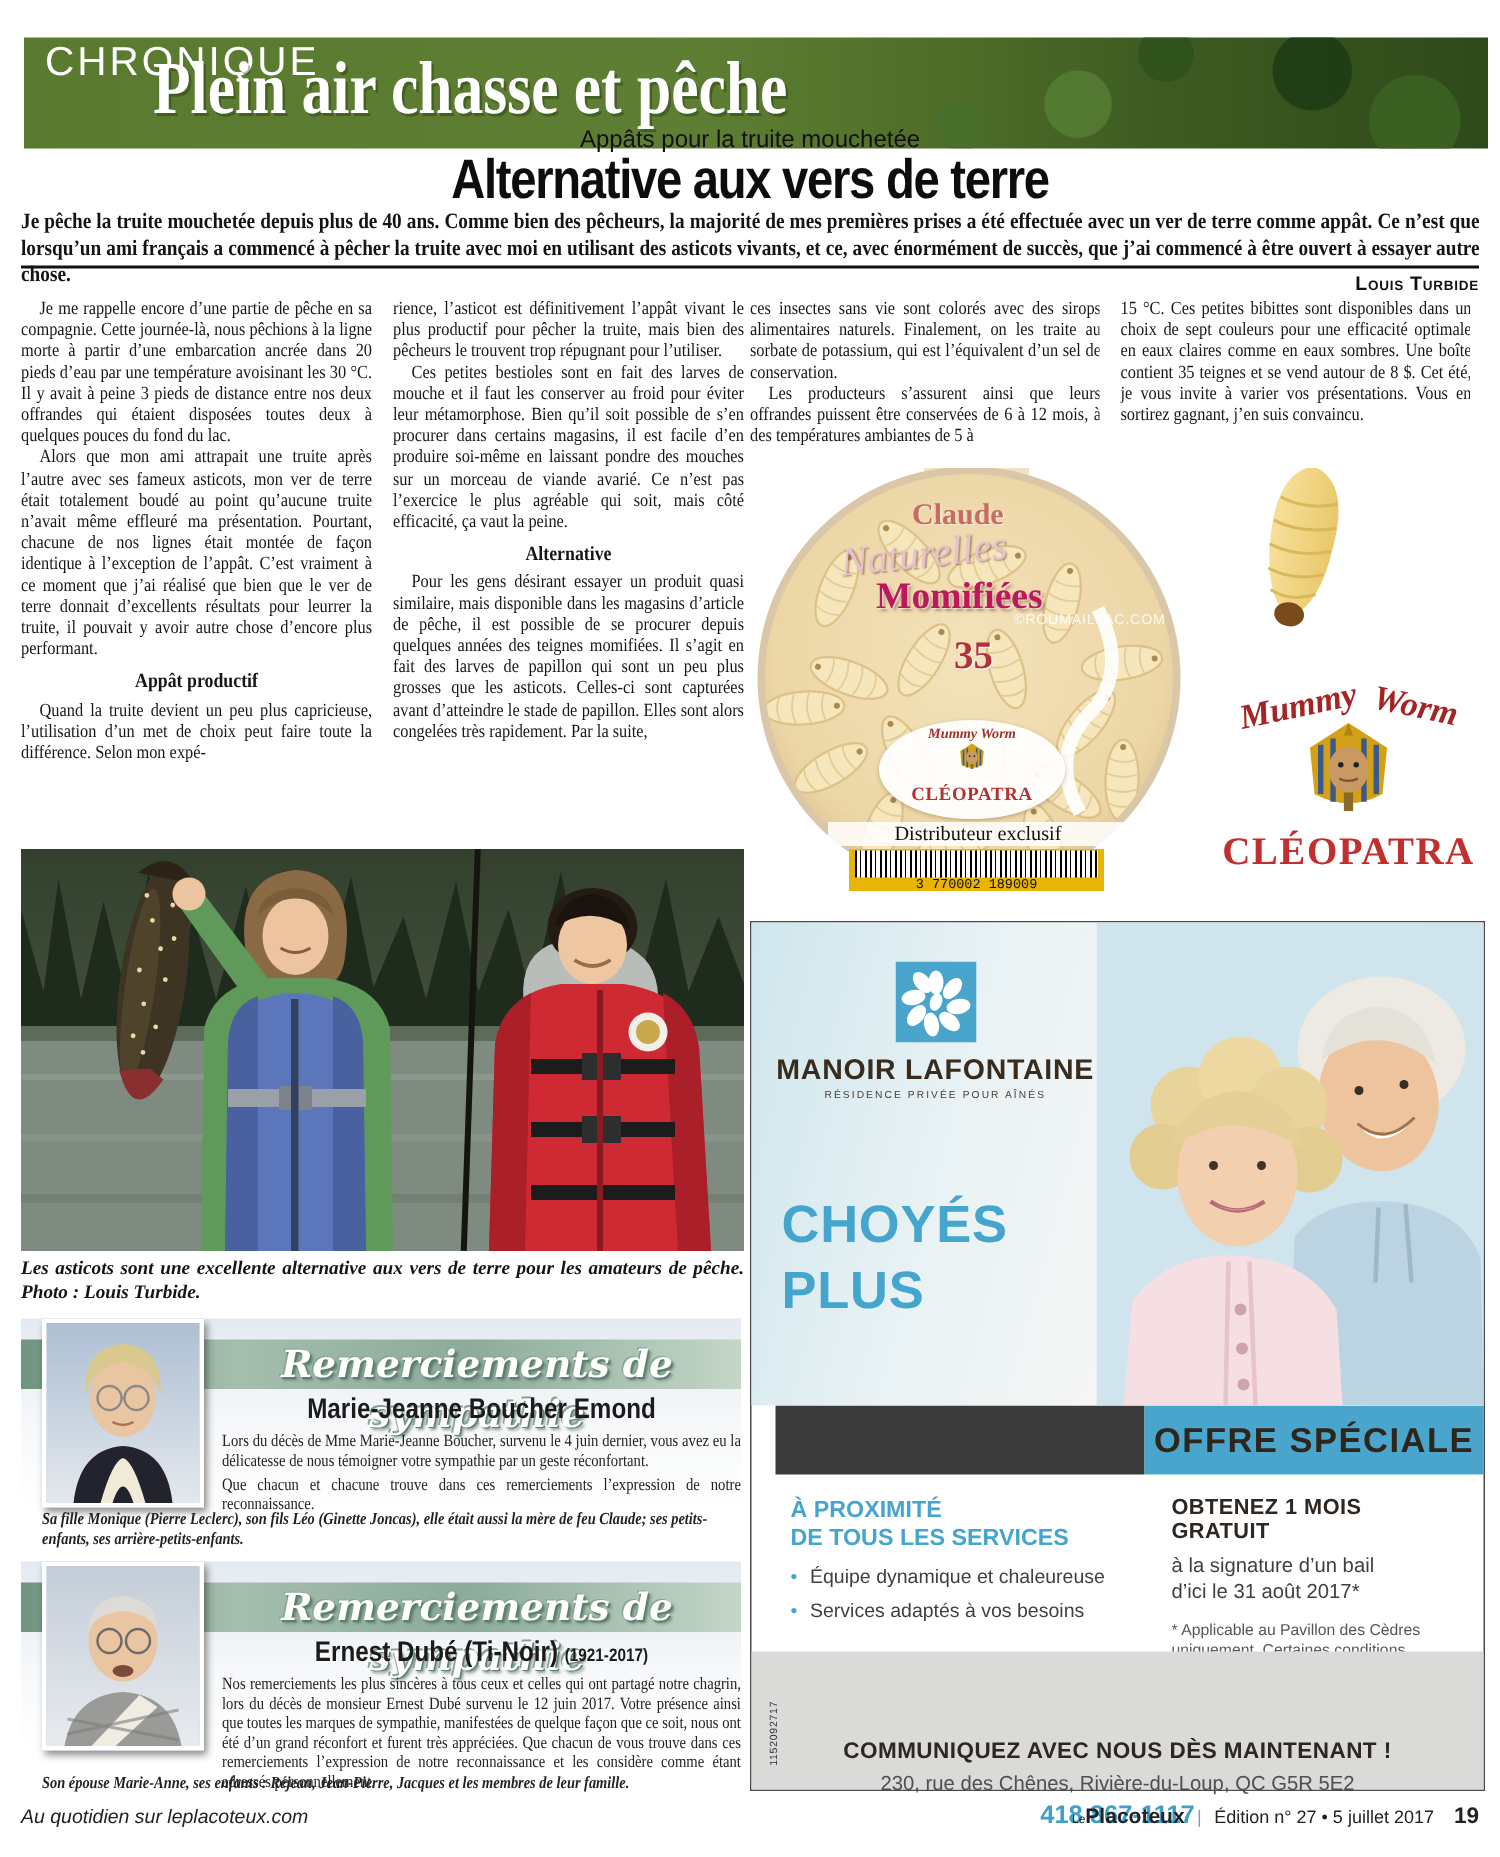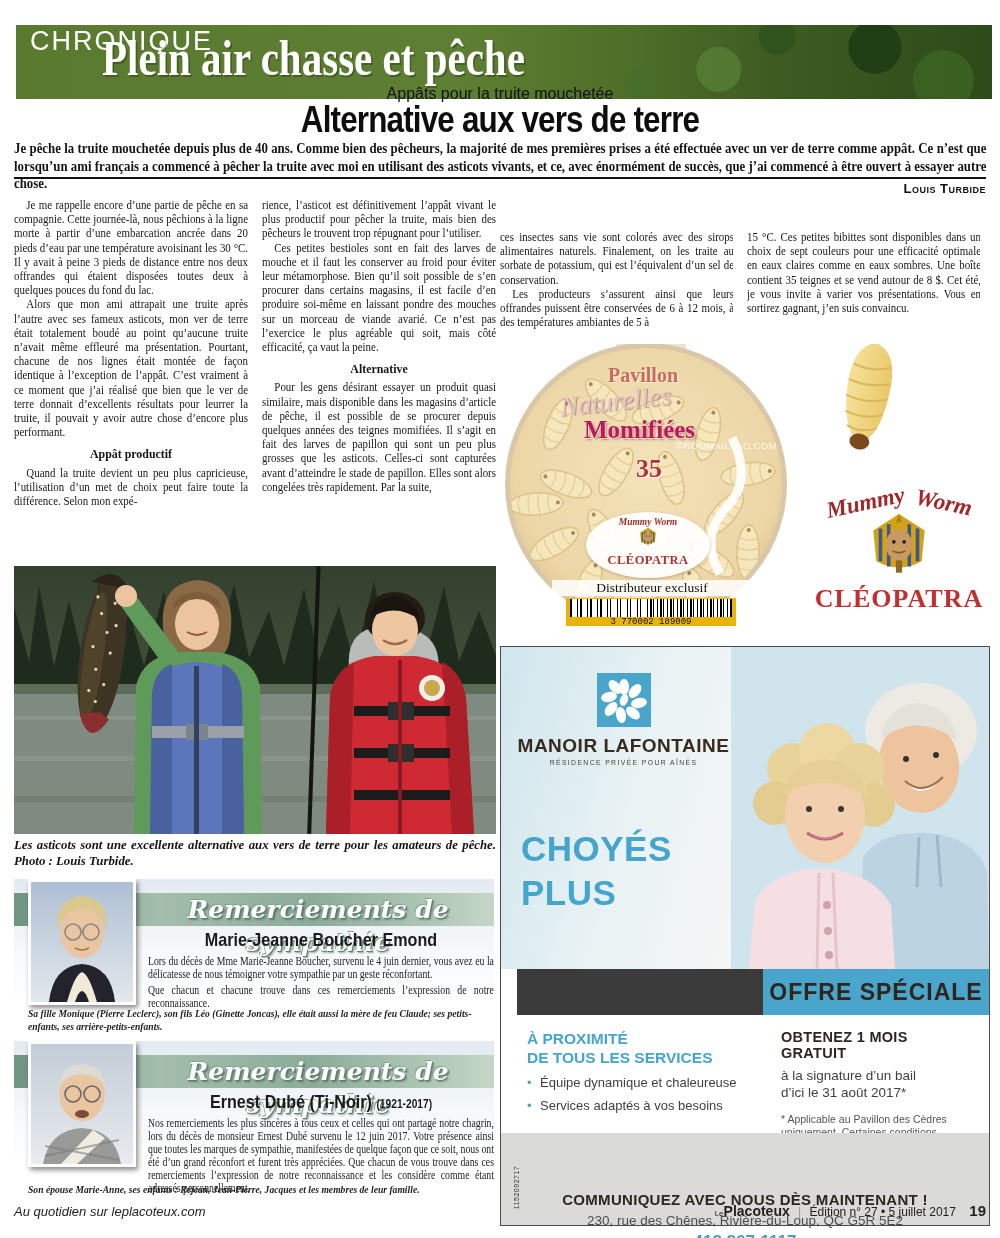--- a/index.html
+++ b/index.html
@@ -49,21 +49,21 @@
   .byline {
     position:absolute; right:14px; top:181px;
     font-family:"Liberation Sans", sans-serif; font-weight:bold; font-size:13px;
     font-variant:small-caps; letter-spacing:.5px; color:#111;
   }
   
   #left-stack  { position:absolute; left:14px;  top:198px; width:482px; }
   #right-stack { position:absolute; left:500px; top:198px; width:490px; }
   .cols { display:flex; gap:14px; }
   .col  { width:234px; height:366px; overflow:hidden; }
-  .rcol { width:233px; height:114px; overflow:hidden;margin-top:32px; }
+  .rcol { width:233px; height:114px; overflow:hidden; }
   .col-inner { width:266px; transform:scaleX(.8797); transform-origin:left top;
     font-size:12.4px; line-height:14.2px; text-align:justify; color:#161616; }
   .col-inner p.ind { text-indent:14px; }
   .col-inner h3 { text-align:center; font-size:13.5px; margin:8px 0 4px; }
   
   .main-photo { width:482px; height:268px; margin-top:2px; background:#2f3e2c; }
   .caption { margin-top:4px; font-weight:bold; font-style:italic; font-size:12.8px;
     line-height:15.5px; text-align:justify; }
   
   .notice { position:relative; width:480px; height:158px; overflow:hidden;
@@ -396,21 +396,21 @@
           <use href="#worm" transform="translate(162,200) rotate(8)"></use>
           <use href="#worm" transform="translate(214,218) rotate(-58)"></use>
           <use href="#worm" transform="translate(142,252) rotate(74)"></use>
           <use href="#worm" transform="translate(92,244) rotate(20)"></use>
           <use href="#worm" transform="translate(200,252) rotate(-18)"></use>
           <use href="#worm" transform="translate(252,210) rotate(2)"></use>
           <use href="#worm" transform="translate(40,162) rotate(86)"></use>
           <path d="M236 96 Q258 140 228 168 Q204 196 224 232" stroke="#fff" stroke-width="9" fill="none" opacity=".9"></path>
         </g>
       </svg>
-      <div class="p-label lbl-teignes">Pavillon</div>
+      <div class="p-label lbl-teignes">Claude</div>
       <div class="p-label lbl-naturelles">Naturelles</div>
       <div class="p-label lbl-momifiees">Momifiées</div>
       <div class="p-label lbl-35">35</div>
       <div class="p-label lbl-watermark">©ROUMAILLAC.COM</div>
       <div class="pill">
         <div class="pw1">Mummy Worm</div>
         <svg width="20" height="22" viewBox="0 0 60 70">
           <path d="M30 2 L55 18 L52 48 Q30 60 8 48 L5 18 Z" fill="#d4a017"></path>
           <path d="M12 16 L12 48 M20 12 L20 53 M40 12 L40 53 M48 16 L48 48" stroke="#3a5a8c" stroke-width="3.5"></path>
           <ellipse cx="30" cy="32" rx="13" ry="15" fill="#c89a62"></ellipse>

